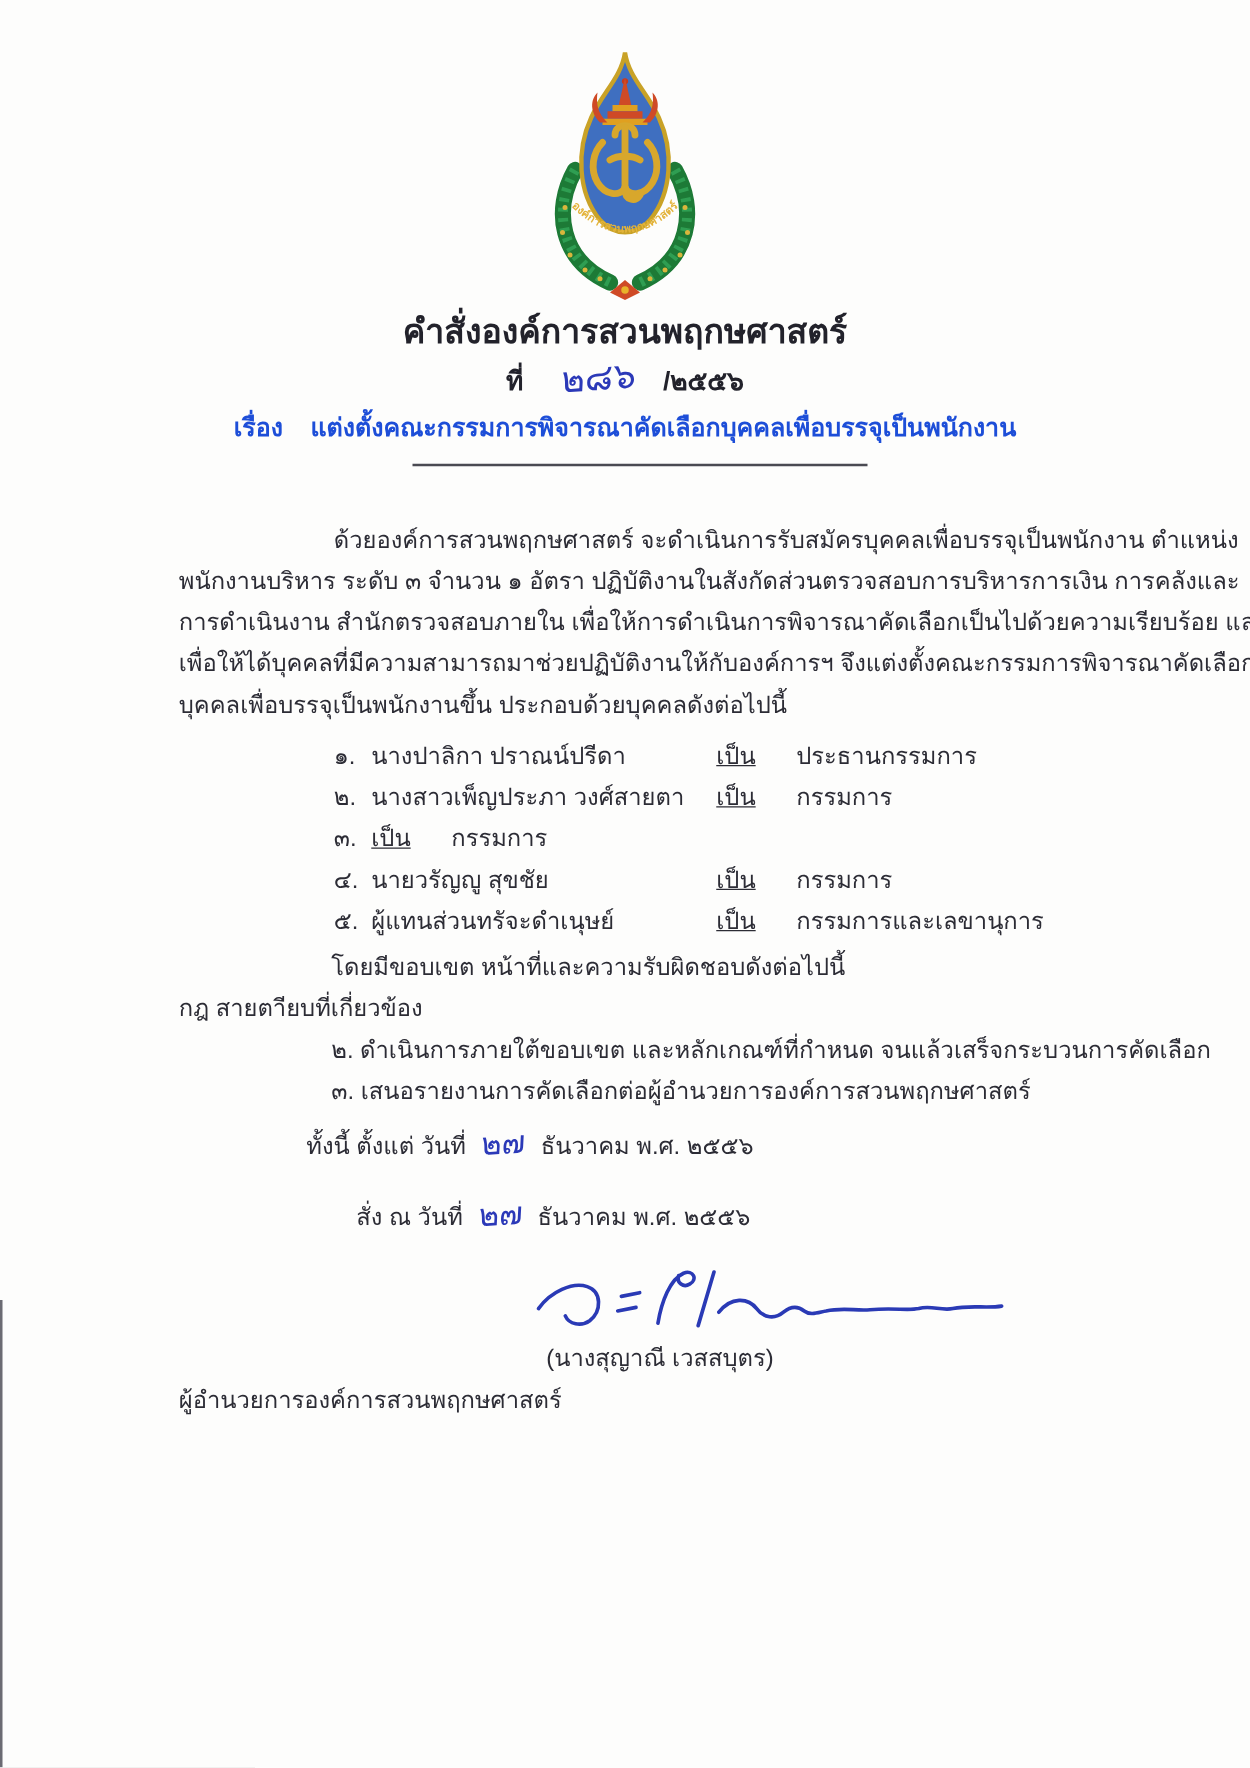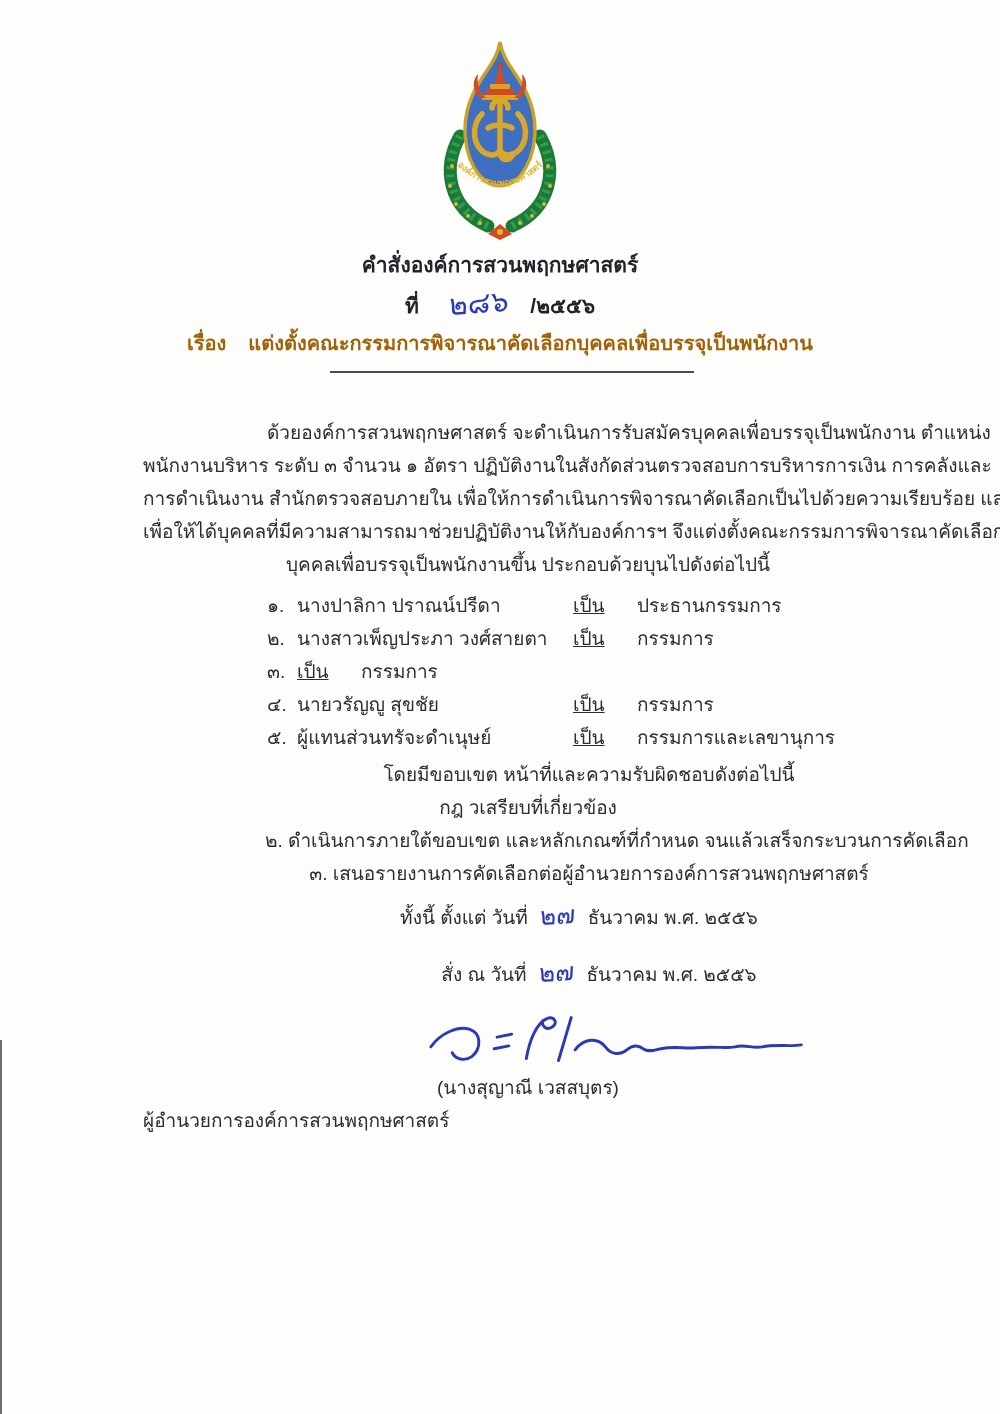--- a/index.html
+++ b/index.html
@@ -10,36 +10,36 @@
     background:#fdfdfc;
     font-family:"Liberation Sans","DejaVu Sans",sans-serif;
     color:#2c2c35;
     overflow:hidden;
   }
   .scan-edge { position:absolute; left:0; top:1040px; width:2px; height:374px; background:#3a3a45; opacity:.75; }
 
   .emblem { display:block; margin:36px auto 0; width:140px; height:206px; }
 
   .header { text-align:center; }
-  .org-line   { margin-top:6px;  font-size:21px; font-weight:bold; color:#22222b; line-height:34px; }
+  .org-line   { margin-top:6px;  font-size:27px; font-weight:bold; color:#22222b; line-height:34px; }
   .number-line{ margin-top:2px;  font-size:21px; font-weight:bold; color:#22222b; line-height:38px; }
-  .subject-line{ margin-top:0;   font-size:20px; font-weight:bold; color:#a16207; line-height:36px; }
+  .subject-line{ margin-top:0;   font-size:20px; font-weight:bold; color:#1d4ed8; line-height:36px; }
   .subject-label { margin-right:22px; }
   .num-label { margin-right:24px; }
   .num-year  { margin-left:16px; }
 
   .ink { color:#2b39b8; }
   .hand { display:inline-block; font-weight:400; transform:rotate(-4deg) skewX(-7deg); }
   .hand-lg { font-size:29px; }
   .hand-md { font-size:25px; }
 
   .divider { margin-top:10px; margin-left:330px; width:364px; border-top:2px solid #4a4a52; height:0; }
 
   .body { margin-left:143px; width:770px; margin-top:43px; font-size:19px; line-height:33px; }
-  .line { white-space:nowrap;text-align:center; }
+  .line { white-space:nowrap; }
   .indent  { padding-left:124px; }
   .indent2 { padding-left:122px; }
 
   .committee { margin-top:8px; }
   .crow { display:flex; padding-left:124px; }
   .c-no   { width:30px;  flex:none; }
   .c-name { width:276px; flex:none; }
   .c-verb { width:64px;  flex:none;text-decoration:underline; }
   .c-role { flex:1; }
 
@@ -126,21 +126,21 @@
     <div class="divider"></div>
   </div>
 
   <div class="body">
 
     <div>
       <div class="line indent">ด้วยองค์การสวนพฤกษศาสตร์ จะดำเนินการรับสมัครบุคคลเพื่อบรรจุเป็นพนักงาน ตำแหน่ง</div>
       <div class="line">พนักงานบริหาร ระดับ ๓ จำนวน ๑ อัตรา ปฏิบัติงานในสังกัดส่วนตรวจสอบการบริหารการเงิน การคลังและ</div>
       <div class="line">การดำเนินงาน สำนักตรวจสอบภายใน เพื่อให้การดำเนินการพิจารณาคัดเลือกเป็นไปด้วยความเรียบร้อย และ</div>
       <div class="line">เพื่อให้ได้บุคคลที่มีความสามารถมาช่วยปฏิบัติงานให้กับองค์การฯ จึงแต่งตั้งคณะกรรมการพิจารณาคัดเลือก</div>
-      <div class="line">บุคคลเพื่อบรรจุเป็นพนักงานขึ้น ประกอบด้วยบุนไปดังต่อไปนี้</div>
+      <div class="line">บุคคลเพื่อบรรจุเป็นพนักงานขึ้น ประกอบด้วยบุคคลดังต่อไปนี้</div>
     </div>
 
     <div class="committee">
       <div class="crow">
         <span class="c-no">๑.</span>
         <span class="c-name">นางปาลิกา  ปราณน์ปรีดา</span>
         <span class="c-verb">เป็น</span>
         <span class="c-role">ประธานกรรมการ</span>
       </div>
       <div class="crow">
@@ -164,21 +164,21 @@
         <span class="c-no">๕.</span>
         <span class="c-name">ผู้แทนส่วนทรัจะดำเนุษย์</span>
         <span class="c-verb">เป็น</span>
         <span class="c-role">กรรมการและเลขานุการ</span>
       </div>
     </div>
 
     <div class="line indent2 scope">โดยมีขอบเขต หน้าที่และความรับผิดชอบดังต่อไปนี้</div>
 
     <div>
-      <div class="line">กฎ วเสรียบที่เกี่ยวข้อง</div>
+      <div class="line">กฎ สายตาียบที่เกี่ยวข้อง</div>
       <div class="line indent2">๒. ดำเนินการภายใต้ขอบเขต และหลักเกณฑ์ที่กำหนด จนแล้วเสร็จกระบวนการคัดเลือก</div>
       <div class="line indent2">๓. เสนอรายงานการคัดเลือกต่อผู้อำนวยการองค์การสวนพฤกษศาสตร์</div>
     </div>
 
     <div class="line date1">
       <span>ทั้งนี้  ตั้งแต่  วันที่</span>
       <span class="ink hand hand-md dword">๒๗</span>
       <span>ธันวาคม   พ.ศ. ๒๕๕๖</span>
     </div>
 

